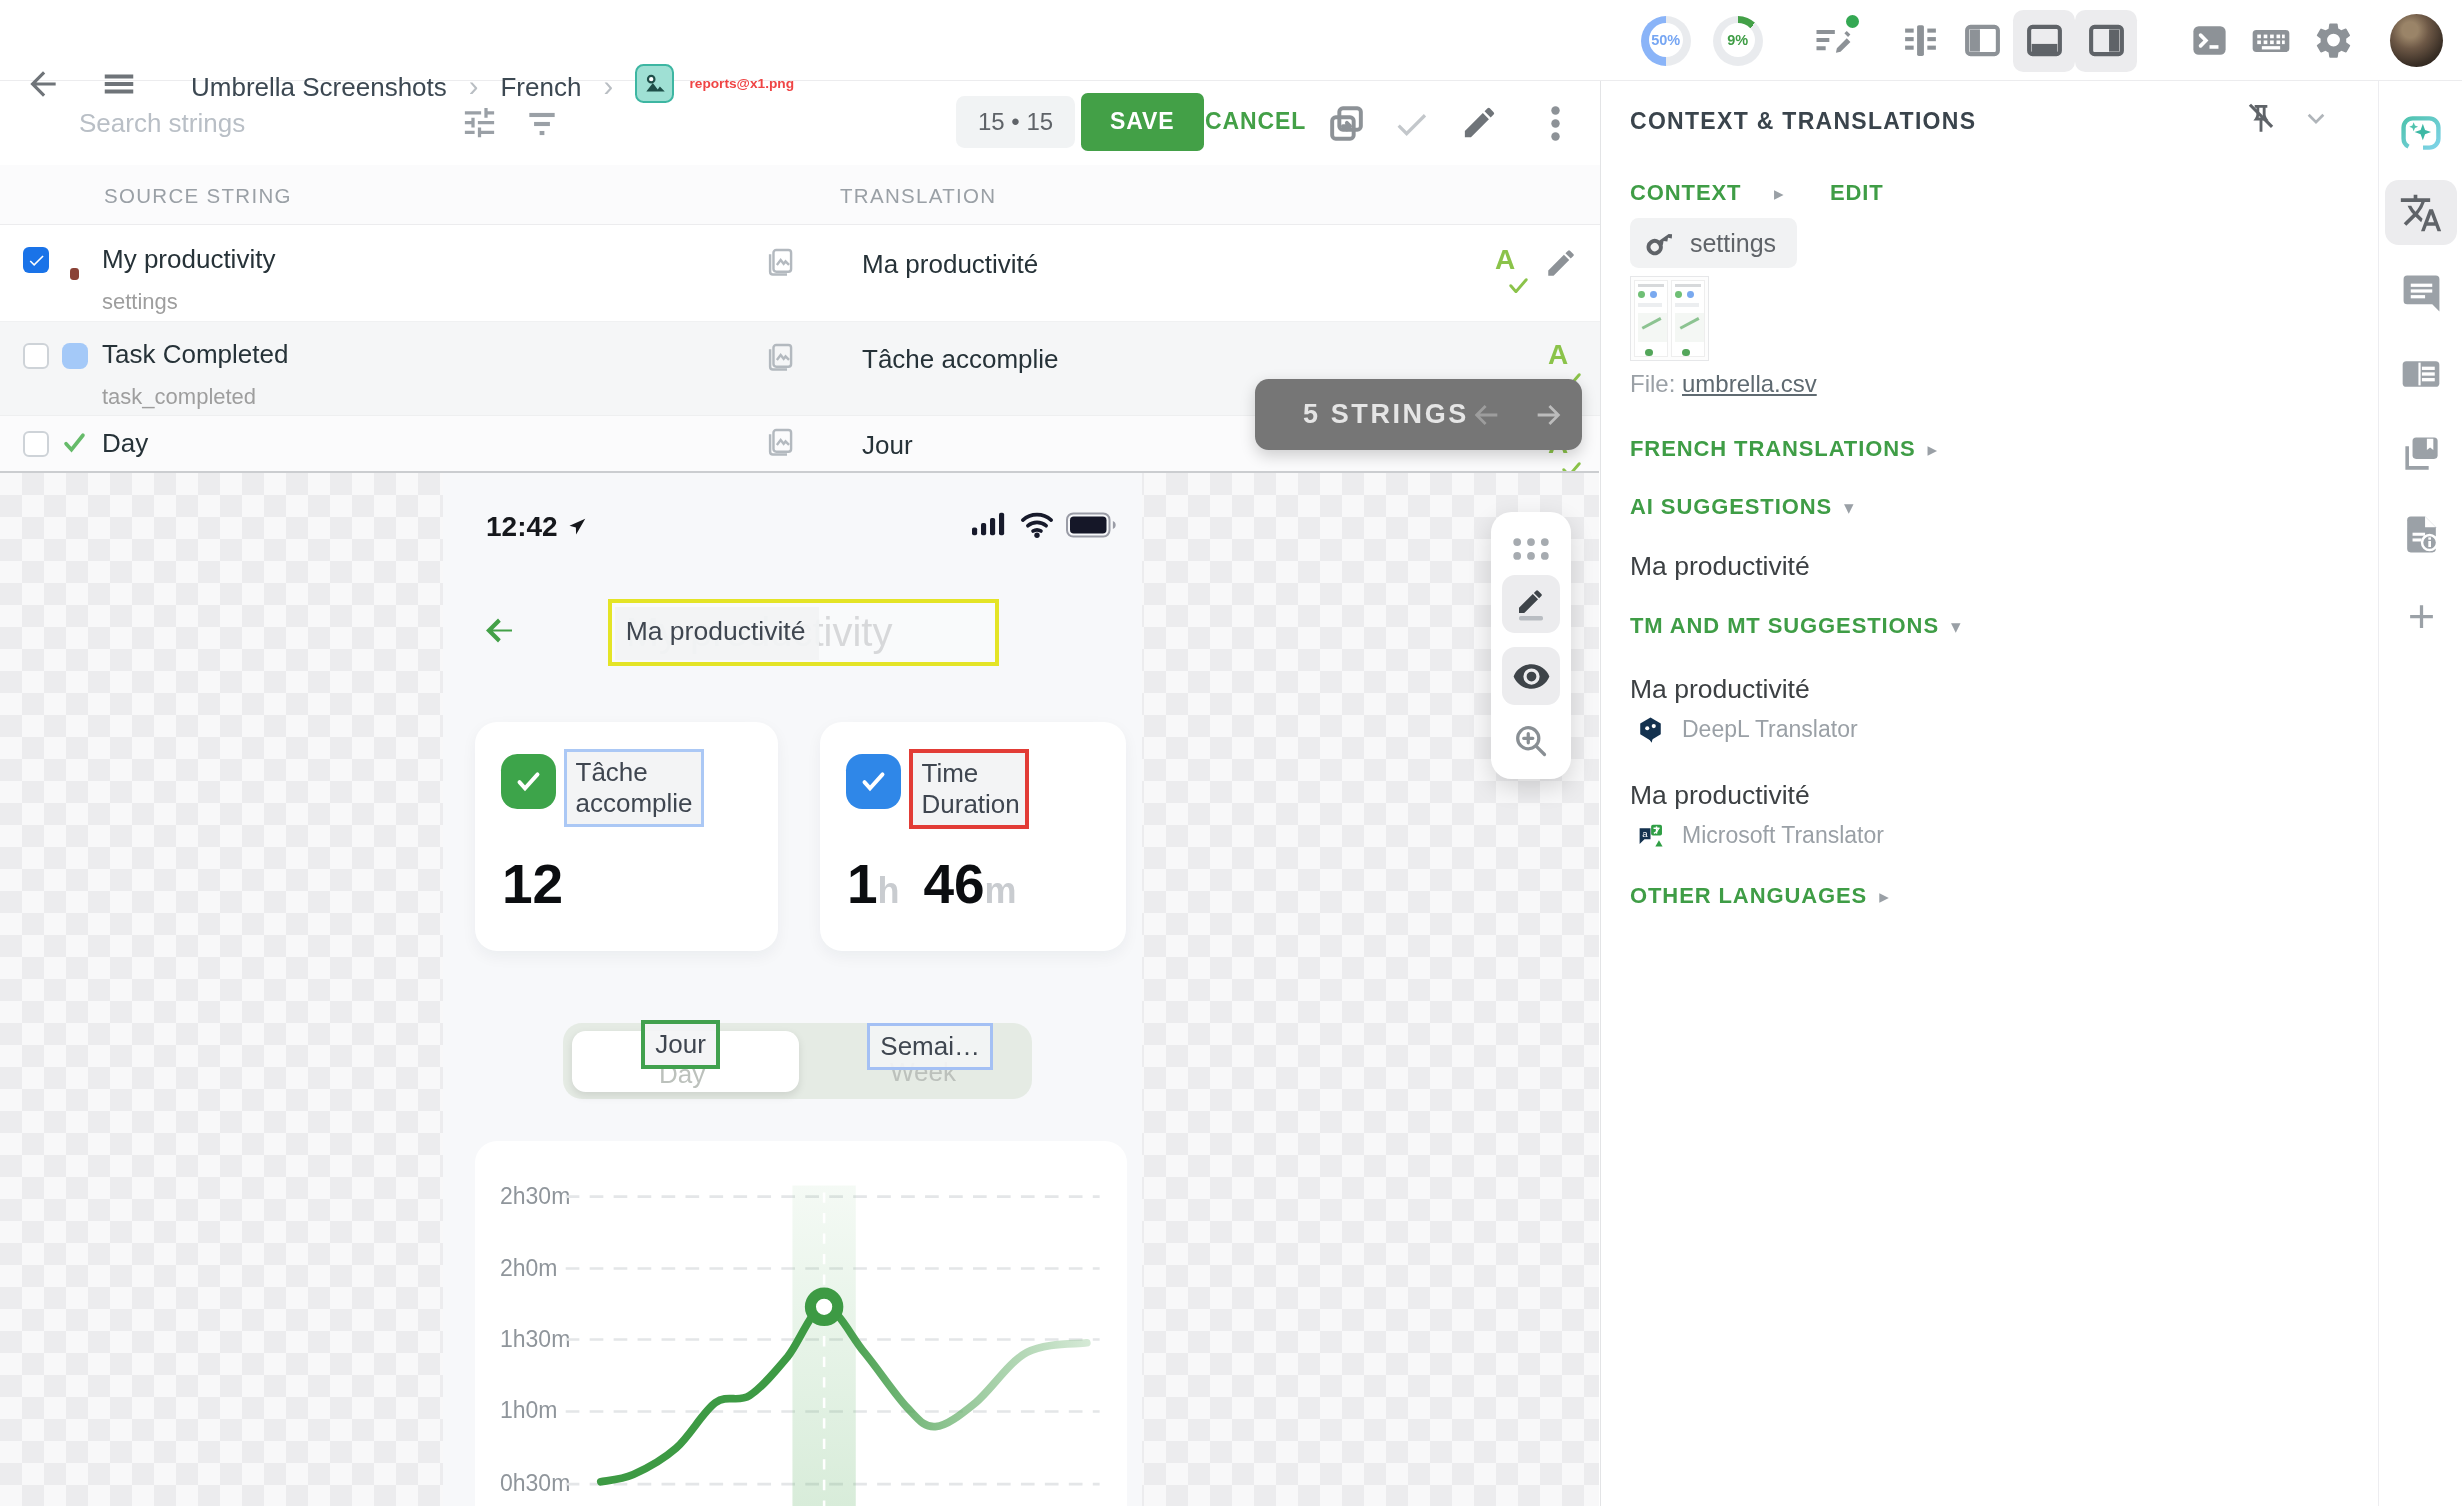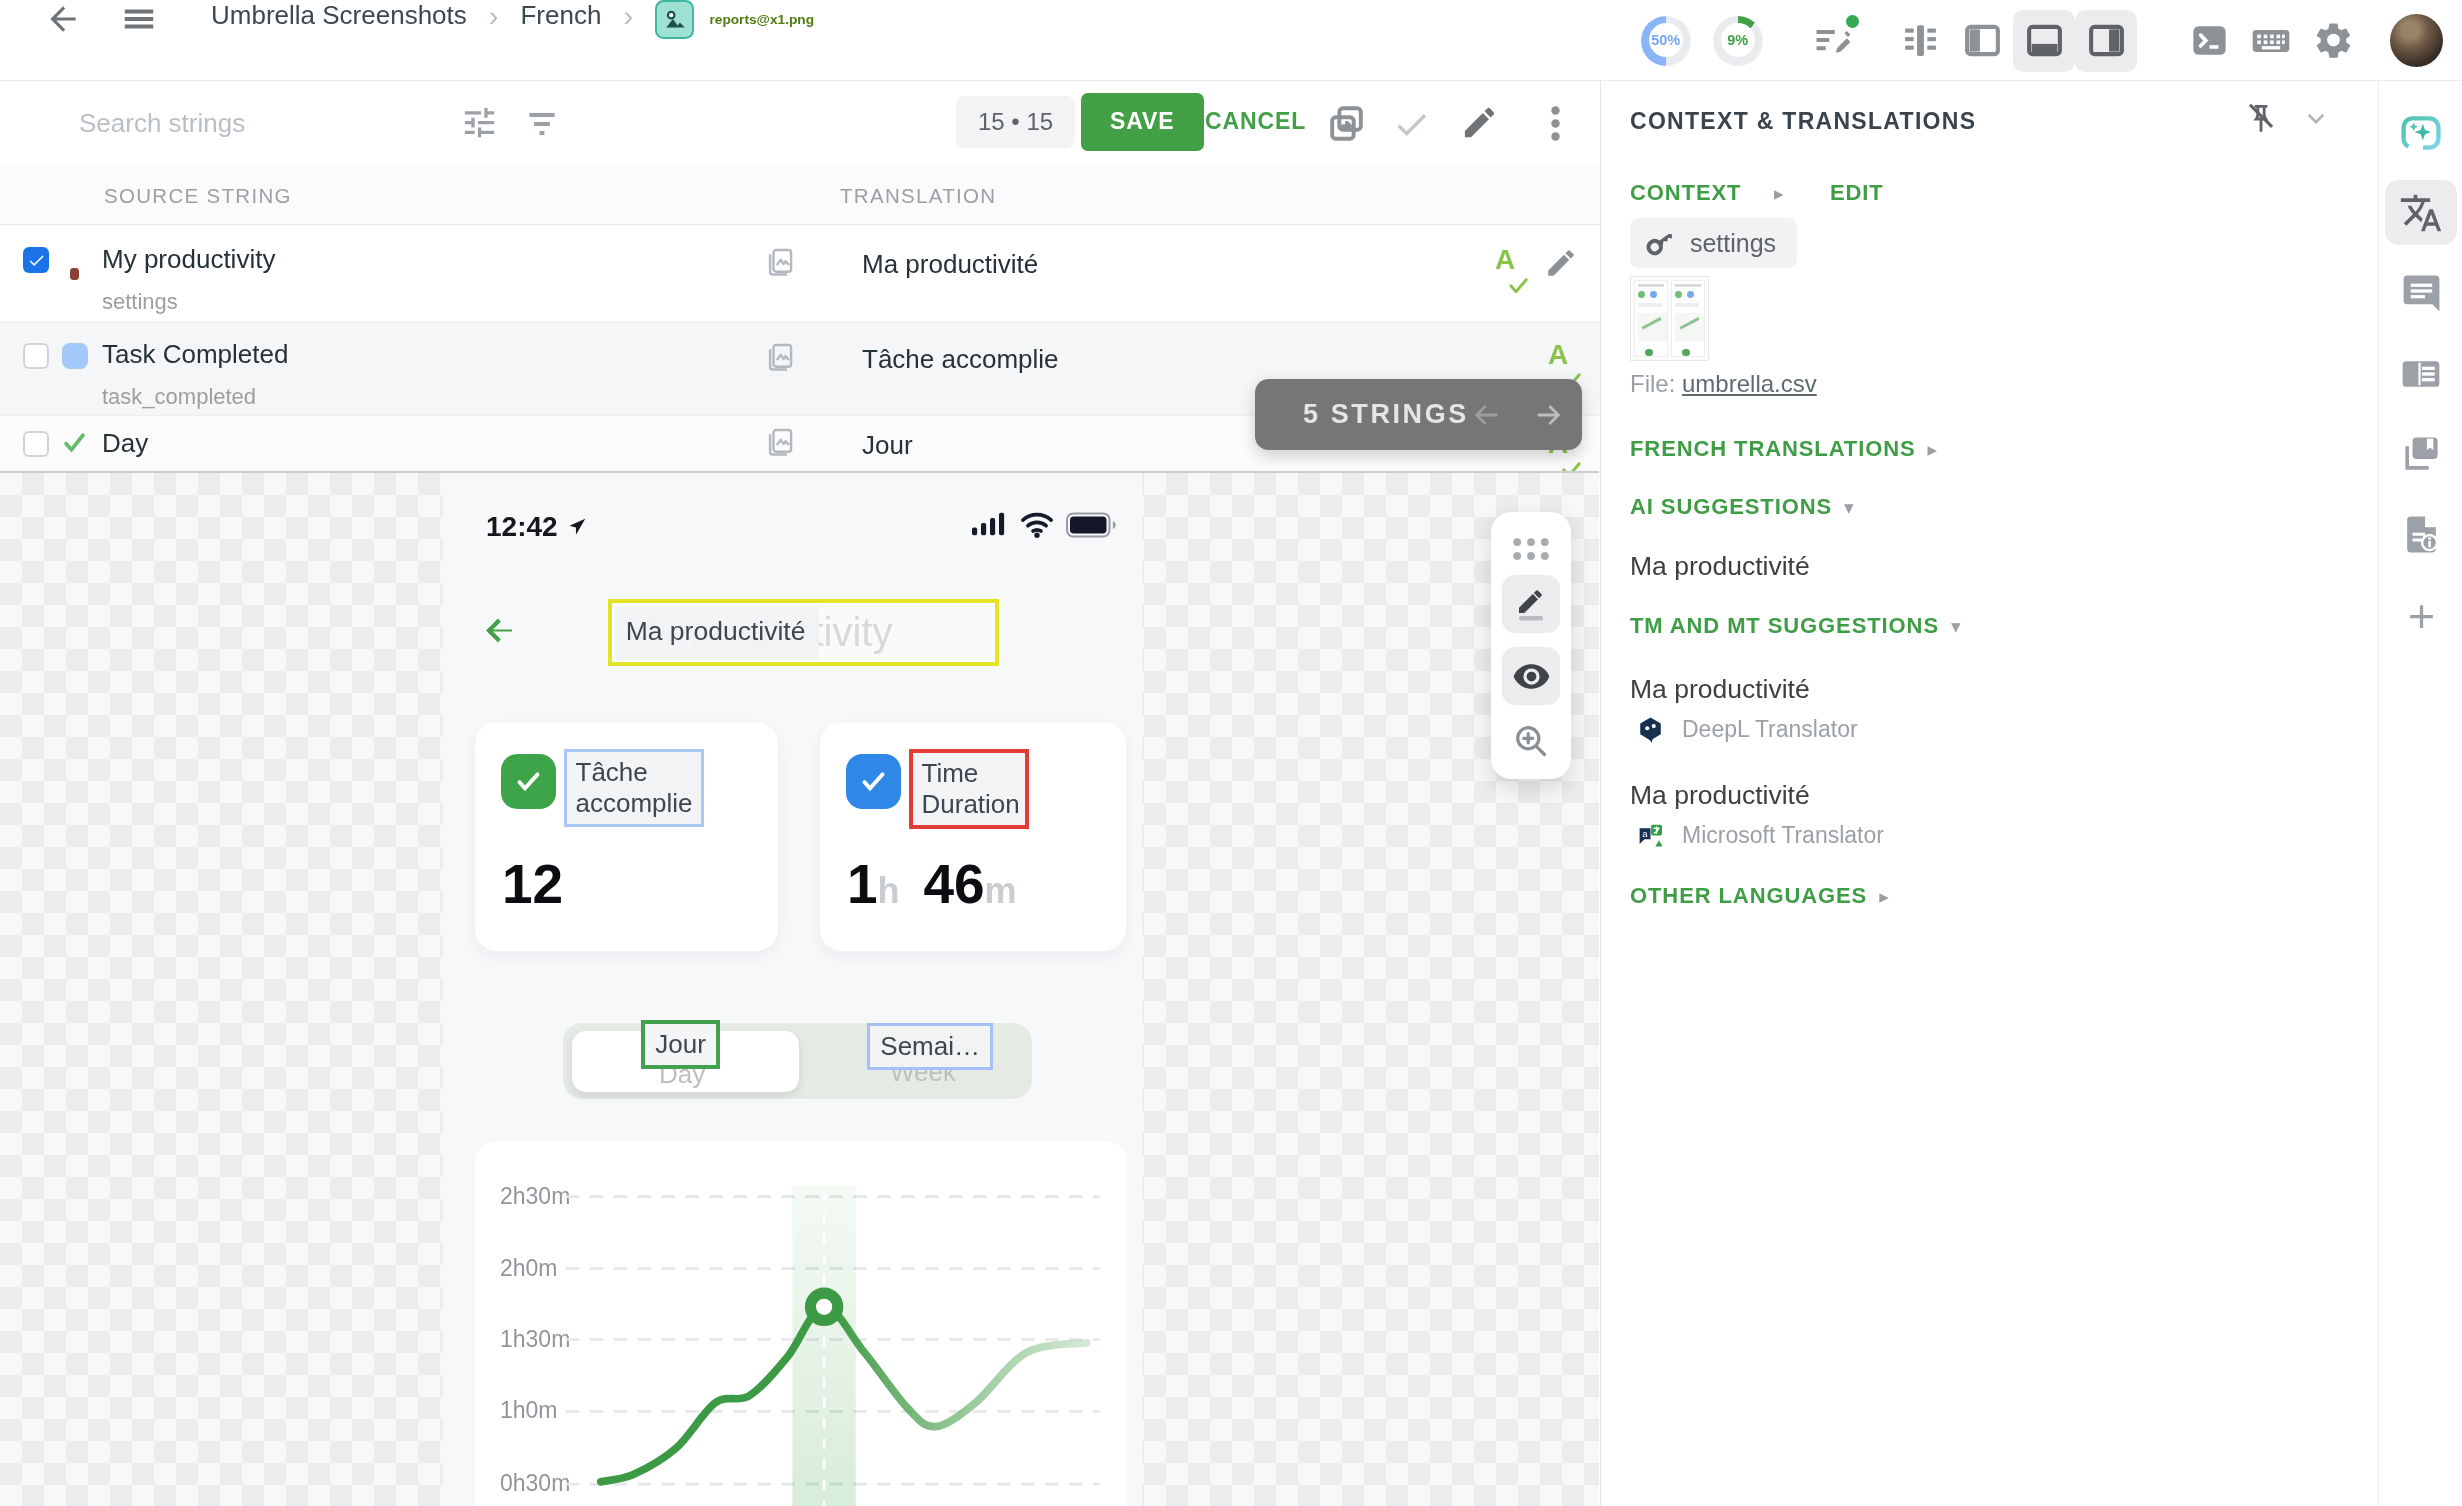--- a/index.html
+++ b/index.html
@@ -5,26 +5,26 @@
   html,body{margin:0;padding:0;background:#fff;}
   *{box-sizing:border-box;}
   .app{position:relative;width:2462px;height:1506px;overflow:hidden;
        font-family:"Liberation Sans",sans-serif;color:#30393f;background:#fff;}
   .abs{position:absolute;}
   svg{display:block;}
 
   
   .topbar{position:absolute;left:0;top:0;width:2462px;height:81px;background:#fff;
           border-bottom:1.7px solid #ececee;z-index:30;}
-  .tb-left{position:absolute;left:0;top:0;height:103px;display:flex;align-items:flex-start;padding-left:20px;}
+  .tb-left{position:absolute;left:0;top:0;height:103px;display:flex;align-items:flex-end;}
   .icon-btn{display:flex;align-items:center;justify-content:center;border:none;background:none;
             padding:0;cursor:pointer;}
   .crumb{font-size:26px;color:#3c4852;}
   .crumb-sep{font-size:29px;color:#b9bec3;margin:0 22px;}
-  .file-crumb{display:flex;align-items:center;gap:15.4px;font-weight:bold;color:#4d7c0f;}
+  .file-crumb{display:flex;align-items:center;gap:15.4px;font-weight:bold;color:#ef4444;}
   .file-badge{width:39px;height:39px;border-radius:8.5px;background:#9fe0d4;border:2.6px solid #3db6a2;
               display:flex;align-items:center;justify-content:center;}
   .tb-right{position:absolute;right:0;top:0;height:81px;display:flex;align-items:center;}
   .ring{position:relative;width:50px;height:50px;border-radius:50%;}
   .ring .hole{position:absolute;left:7.7px;top:7.7px;width:34px;height:34px;border-radius:50%;background:#fff;
               display:flex;align-items:center;justify-content:center;font-size:14.5px;font-weight:bold;}
   .ring50{background:conic-gradient(from 180deg,#8ab4f8 0 50%,#e9ebee 0);}
   .ring50 .hole{color:#76a6f3;}
   .ring12{background:conic-gradient(from 0deg,#43a047 0 12%,#e9ebee 0);}
   .ring12 .hole{color:#3f9d46;}

